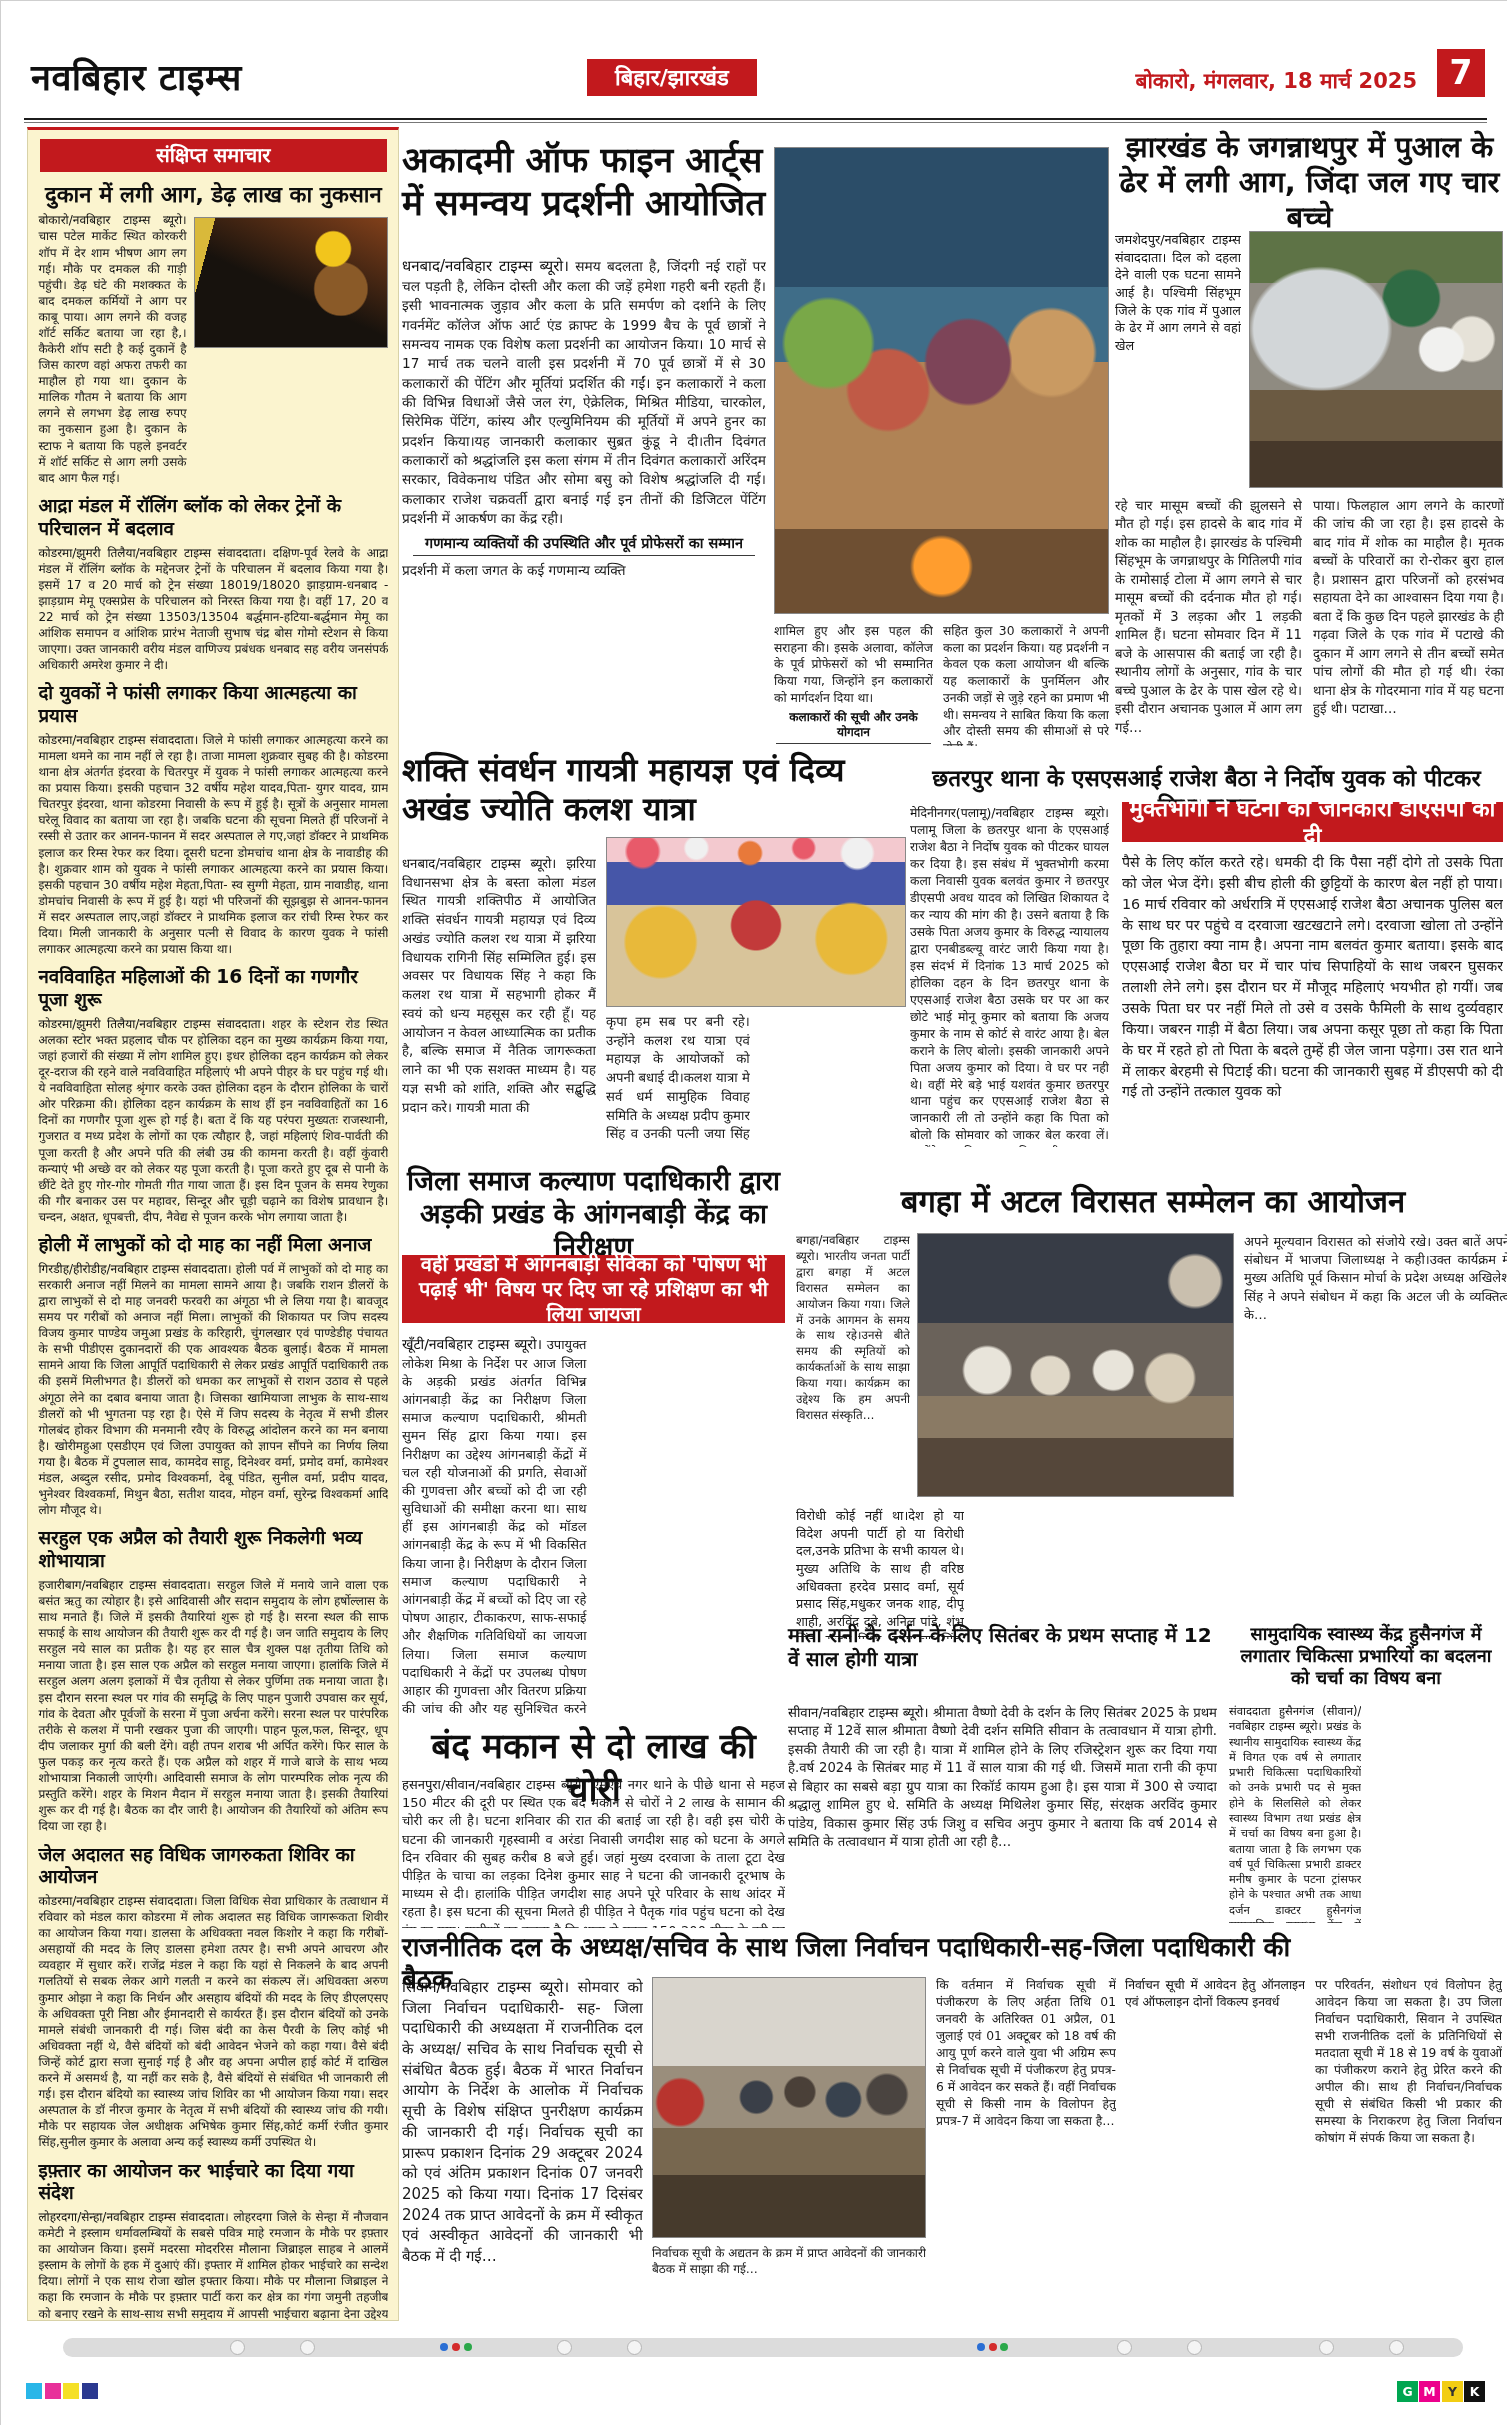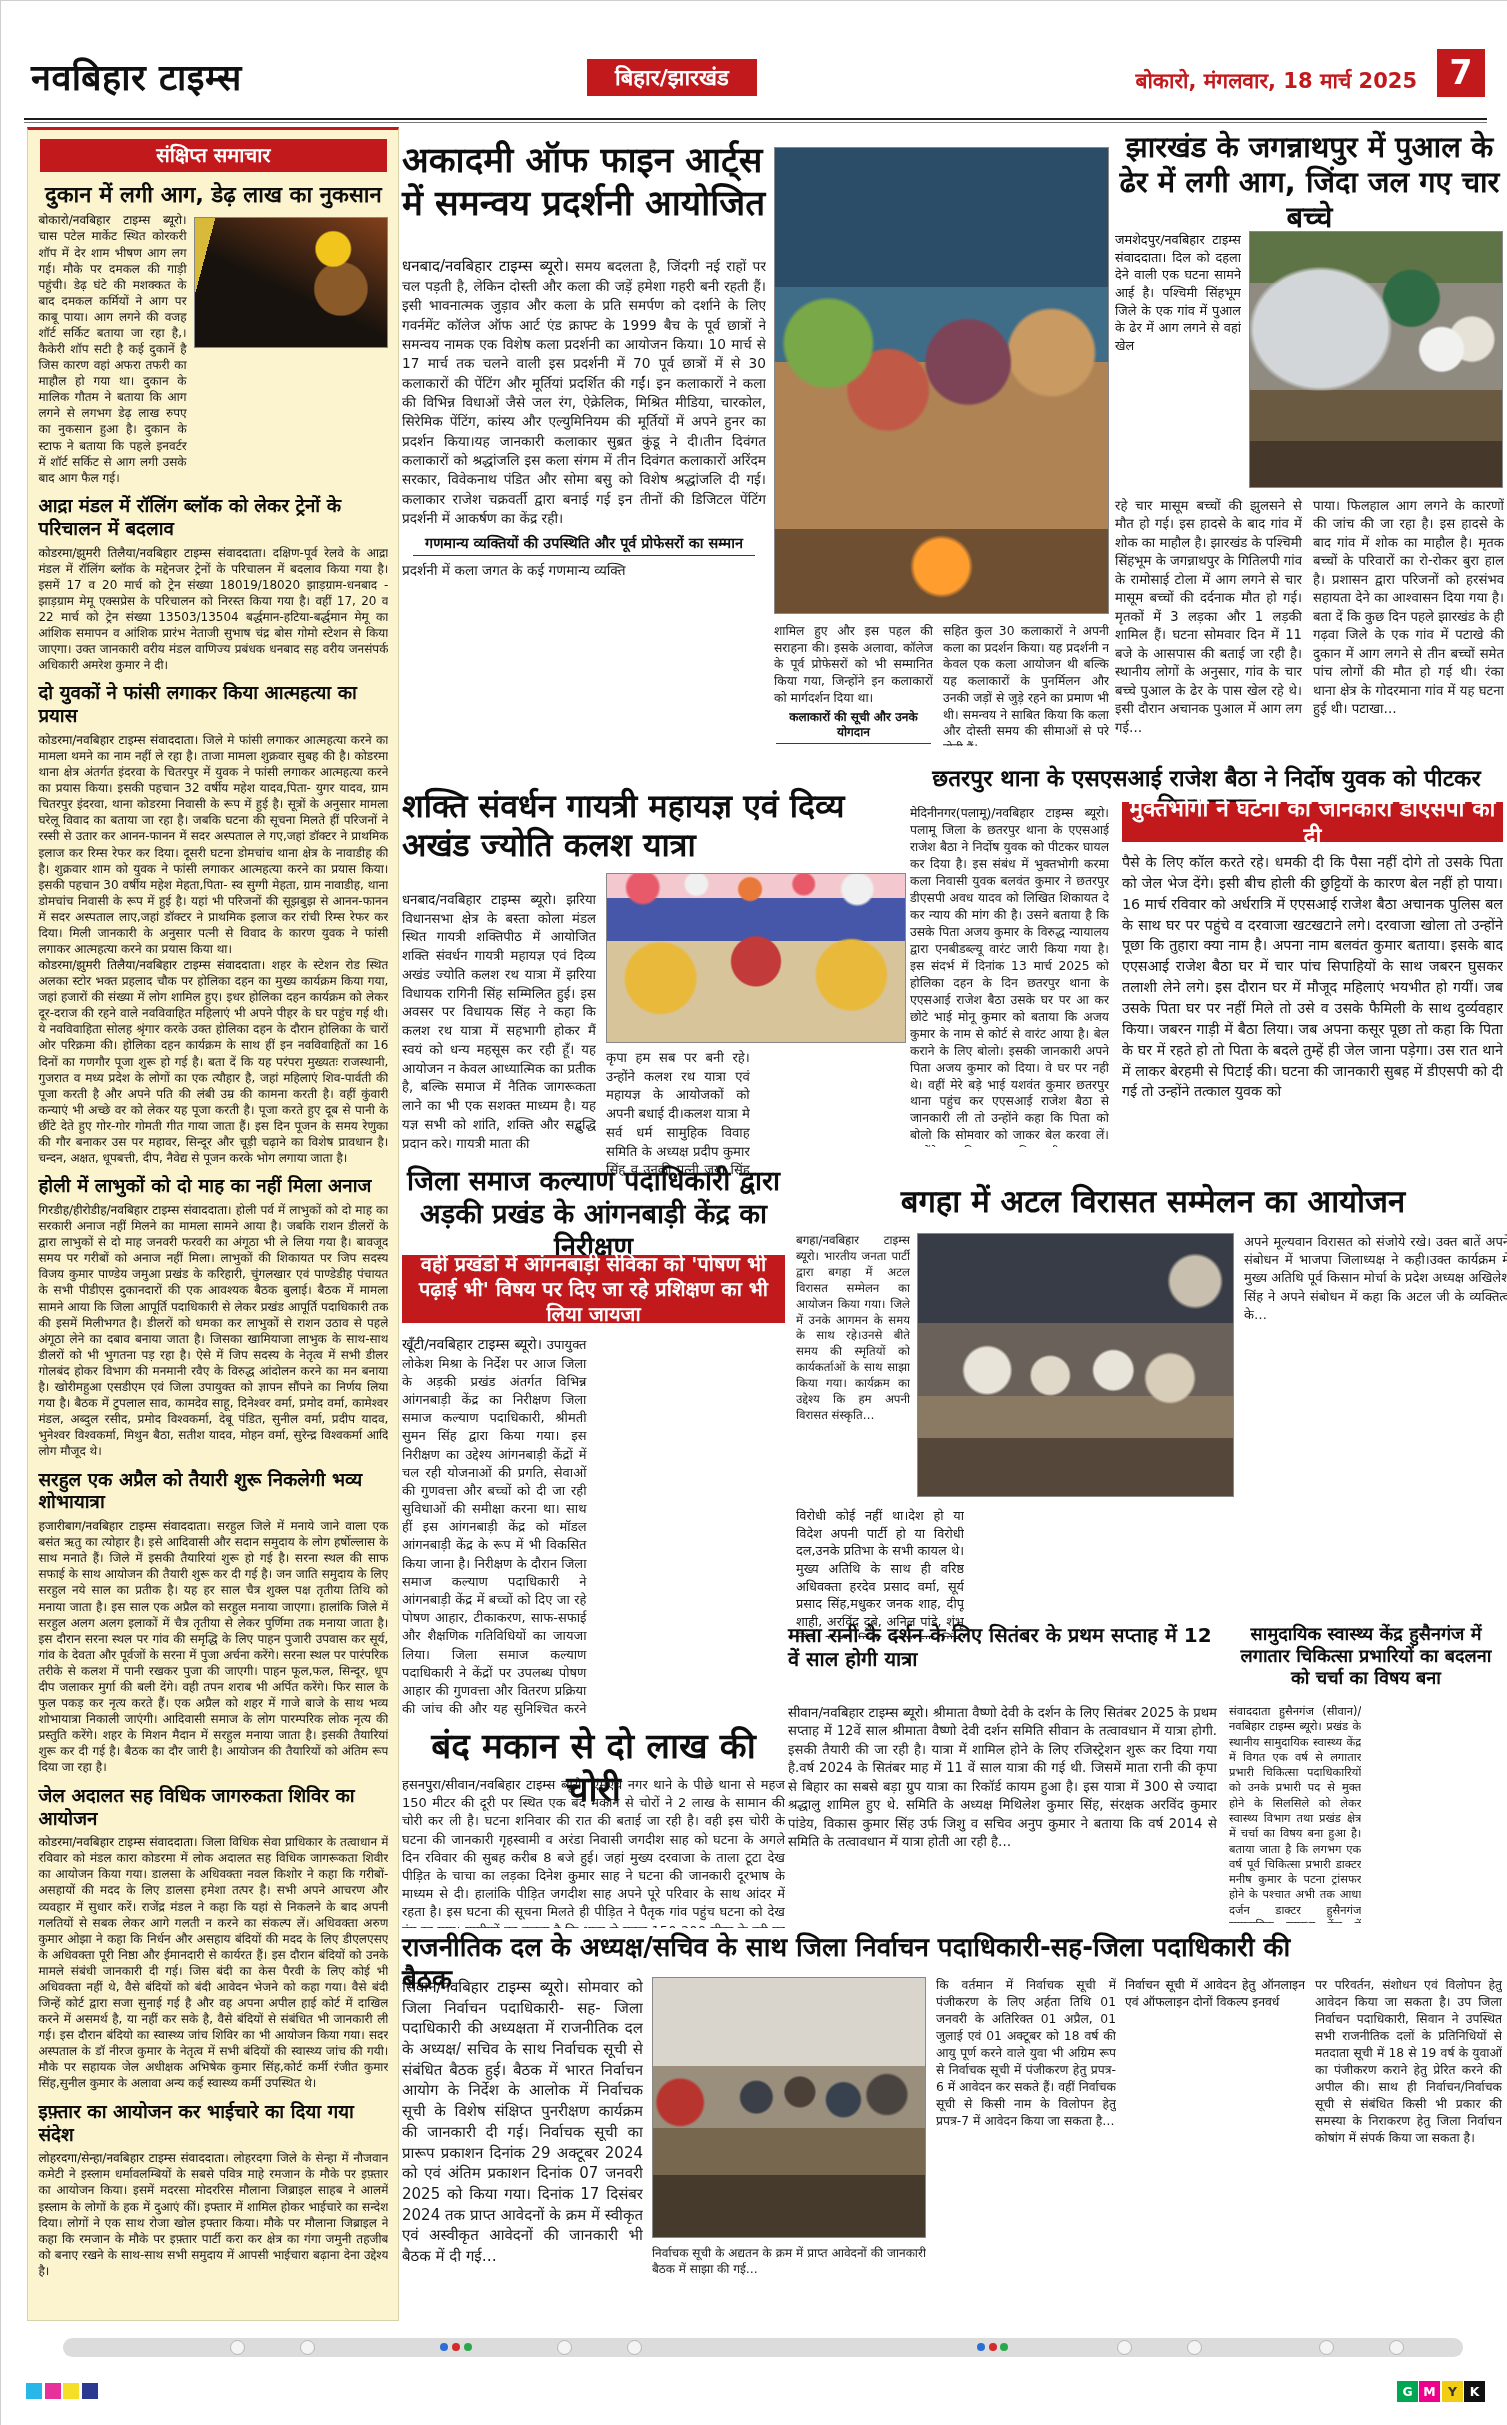--- a/index.html
+++ b/index.html
@@ -109,20 +109,21 @@
       <div class="bh">आद्रा मंडल में रॉलिंग ब्लॉक को लेकर ट्रेनों के परिचालन में बदलाव</div>
       <p class="jtext"><span class="dl">कोडरमा/झुमरी तिलैया/नवबिहार टाइम्स संवाददाता।</span> <span>दक्षिण-पूर्व रेलवे के आद्रा मंडल में रॉलिंग ब्लॉक के मद्देनजर ट्रेनों के परिचालन में बदलाव किया गया है। इसमें 17 व 20 मार्च को ट्रेन संख्या 18019/18020 झाड़ग्राम-धनबाद - झाड़ग्राम मेमू एक्सप्रेस के परिचालन को निरस्त किया गया है। वहीं 17, 20 व 22 मार्च को ट्रेन संख्या 13503/13504 बर्द्धमान-हटिया-बर्द्धमान मेमू का आंशिक समापन व आंशिक प्रारंभ नेताजी सुभाष चंद्र बोस गोमो स्टेशन से किया जाएगा। उक्त जानकारी वरीय मंडल वाणिज्य प्रबंधक धनबाद सह वरीय जनसंपर्क अधिकारी अमरेश कुमार ने दी।</span></p>
     </div>
 
     <div>
       <div class="bh">दो युवकों ने फांसी लगाकर किया आत्महत्या का प्रयास</div>
       <p class="jtext"><span class="dl">कोडरमा/नवबिहार टाइम्स संवाददाता।</span> <span>जिले मे फांसी लगाकर आत्महत्या करने का मामला थमने का नाम नहीं ले रहा है। ताजा मामला शुक्रवार सुबह की है। कोडरमा थाना क्षेत्र अंतर्गत इंदरवा के चितरपुर में युवक ने फांसी लगाकर आत्महत्या करने का प्रयास किया। इसकी पहचान 32 वर्षीय महेश यादव,पिता- युगर यादव, ग्राम चितरपुर इंदरवा, थाना कोडरमा निवासी के रूप में हुई है। सूत्रों के अनुसार मामला घरेलू विवाद का बताया जा रहा है। जबकि घटना की सूचना मिलते हीं परिजनों ने रस्सी से उतार कर आनन-फानन में सदर अस्पताल ले गए,जहां डॉक्टर ने प्राथमिक इलाज कर रिम्स रेफर कर दिया। दूसरी घटना डोमचांच थाना क्षेत्र के नावाडीह की है। शुक्रवार शाम को युवक ने फांसी लगाकर आत्महत्या करने का प्रयास किया। इसकी पहचान 30 वर्षीय महेश मेहता,पिता- स्व सुग्गी मेहता, ग्राम नावाडीह, थाना डोमचांच निवासी के रूप में हुई है। यहां भी परिजनों की सूझबुझ से आनन-फानन में सदर अस्पताल लाए,जहां डॉक्टर ने प्राथमिक इलाज कर रांची रिम्स रेफर कर दिया। मिली जानकारी के अनुसार पत्नी से विवाद के कारण युवक ने फांसी लगाकर आत्महत्या करने का प्रयास किया था।</span></p>
     </div>
 
     <div>
+      <div class="bh">नवविवाहित महिलाओं की 16 दिनों का गणगौर पूजा शुरू</div>
       <p class="jtext"><span class="dl">कोडरमा/झुमरी तिलैया/नवबिहार टाइम्स संवाददाता।</span> <span>शहर के स्टेशन रोड स्थित अलका स्टोर भक्त प्रहलाद चौक पर होलिका दहन का मुख्य कार्यक्रम किया गया, जहां हजारों की संख्या में लोग शामिल हुए। इधर होलिका दहन कार्यक्रम को लेकर दूर-दराज की रहने वाले नवविवाहित महिलाएं भी अपने पीहर के घर पहुंच गई थी। ये नवविवाहिता सोलह श्रृंगार करके उक्त होलिका दहन के दौरान होलिका के चारों ओर परिक्रमा की। होलिका दहन कार्यक्रम के साथ हीं इन नवविवाहितों का 16 दिनों का गणगौर पूजा शुरू हो गई है। बता दें कि यह परंपरा मुख्यतः राजस्थानी, गुजरात व मध्य प्रदेश के लोगों का एक त्यौहार है, जहां महिलाएं शिव-पार्वती की पूजा करती है और अपने पति की लंबी उम्र की कामना करती है। वहीं कुंवारी कन्याएं भी अच्छे वर को लेकर यह पूजा करती है। पूजा करते हुए दूब से पानी के छींटे देते हुए गोर-गोर गोमती गीत गाया जाता हैं। इस दिन पूजन के समय रेणुका की गौर बनाकर उस पर महावर, सिन्दूर और चूड़ी चढ़ाने का विशेष प्रावधान है। चन्दन, अक्षत, धूपबत्ती, दीप, नैवेद्य से पूजन करके भोग लगाया जाता है।</span></p>
     </div>
 
     <div>
       <div class="bh">होली में लाभुकों को दो माह का नहीं मिला अनाज</div>
       <p class="jtext"><span class="dl">गिरडीह/हीरोडीह/नवबिहार टाइम्स संवाददाता।</span> <span>होली पर्व में लाभुकों को दो माह का सरकारी अनाज नहीं मिलने का मामला सामने आया है। जबकि राशन डीलरों के द्वारा लाभुकों से दो माह जनवरी फरवरी का अंगूठा भी ले लिया गया है। बावजूद समय पर गरीबों को अनाज नहीं मिला। लाभुकों की शिकायत पर जिप सदस्य विजय कुमार पाण्डेय जमुआ प्रखंड के करिहारी, चुंगलखार एवं पाण्डेडीह पंचायत के सभी पीडीएस दुकानदारों की एक आवश्यक बैठक बुलाई। बैठक में मामला सामने आया कि जिला आपूर्ति पदाधिकारी से लेकर प्रखंड आपूर्ति पदाधिकारी तक की इसमें मिलीभगत है। डीलरों को धमका कर लाभुकों से राशन उठाव से पहले अंगूठा लेने का दबाव बनाया जाता है। जिसका खामियाजा लाभुक के साथ-साथ डीलरों को भी भुगतना पड़ रहा है। ऐसे में जिप सदस्य के नेतृत्व में सभी डीलर गोलबंद होकर विभाग की मनमानी रवैए के विरुद्ध आंदोलन करने का मन बनाया है। खोरीमहुआ एसडीएम एवं जिला उपायुक्त को ज्ञापन सौंपने का निर्णय लिया गया है। बैठक में टुपलाल साव, कामदेव साहू, दिनेश्वर वर्मा, प्रमोद वर्मा, कामेश्वर मंडल, अब्दुल रसीद, प्रमोद विश्वकर्मा, देबू पंडित, सुनील वर्मा, प्रदीप यादव, भुनेश्वर विश्वकर्मा, मिथुन बैठा, सतीश यादव, मोहन वर्मा, सुरेन्द्र विश्वकर्मा आदि लोग मौजूद थे।</span></p>
     </div>
 
     <div>
       <div class="bh">सरहुल एक अप्रैल को तैयारी शुरू निकलेगी भव्य शोभायात्रा</div>
@@ -165,21 +166,21 @@
       <p class="jtext"><span class="dl">जमशेदपुर/नवबिहार टाइम्स संवाददाता।</span> <span>दिल को दहला देने वाली एक घटना सामने आई है। पश्चिमी सिंहभूम जिले के एक गांव में पुआल के ढेर में आग लगने से वहां खेल</span></p>
     </div>
     <div class="abs jtext" style="left:0;top:372px;width:187px;height:247px;font-size:13.2px;line-height:1.4;">
       <p class="jtext">रहे चार मासूम बच्चों की झुलसने से मौत हो गई। इस हादसे के बाद गांव में शोक का माहौल है। झारखंड के पश्चिमी सिंहभूम के जगन्नाथपुर के गितिलपी गांव के रामोसाई टोला में आग लगने से चार मासूम बच्चों की दर्दनाक मौत हो गई। मृतकों में 3 लड़का और 1 लड़की शामिल हैं। घटना सोमवार दिन में 11 बजे के आसपास की बताई जा रही है। स्थानीय लोगों के अनुसार, गांव के चार बच्चे पुआल के ढेर के पास खेल रहे थे। इसी दौरान अचानक पुआल में आग लग गई…</p>
     </div>
     <div class="abs jtext" style="left:198px;top:372px;width:191px;height:247px;font-size:13.2px;line-height:1.4;">
       <p class="jtext">पाया। फिलहाल आग लगने के कारणों की जांच की जा रहा है। इस हादसे के बाद गांव में शोक का माहौल है। मृतक बच्चों के परिवारों का रो-रोकर बुरा हाल है। प्रशासन द्वारा परिजनों को हरसंभव सहायता देने का आश्वासन दिया गया है। बता दें कि कुछ दिन पहले झारखंड के ही गढ़वा जिले के एक गांव में पटाखे की दुकान में आग लगने से तीन बच्चों समेत पांच लोगों की मौत हो गई थी। रंका थाना क्षेत्र के गोदरमाना गांव में यह घटना हुई थी। पटाखा…</p>
     </div>
   </section>
 
-  <section class="abs" style="left:401px;top:780px;width:504px;height:405px;">
+  <section class="abs" style="left:401px;top:744px;width:504px;height:405px;">
     <div class="abs hl" style="left:0;top:6.2px;width:504px;font-size:32px;">शक्ति संवर्धन गायत्री महायज्ञ एवं दिव्य अखंड ज्योति कलश यात्रा</div>
     <div class="abs jtext" style="left:0;top:110px;width:194px;height:289px;font-size:13.2px;line-height:1.42;">
       <p class="jtext"><span class="dl">धनबाद/नवबिहार टाइम्स ब्यूरो।</span> <span>झरिया विधानसभा क्षेत्र के बस्ता कोला मंडल स्थित गायत्री शक्तिपीठ में आयोजित शक्ति संवर्धन गायत्री महायज्ञ एवं दिव्य अखंड ज्योति कलश रथ यात्रा में झरिया विधायक रागिनी सिंह सम्मिलित हुई। इस अवसर पर विधायक सिंह ने कहा कि कलश रथ यात्रा में सहभागी होकर मैं स्वयं को धन्य महसूस कर रही हूँ। यह आयोजन न केवल आध्यात्मिक का प्रतीक है, बल्कि समाज में नैतिक जागरूकता लाने का भी एक सशक्त माध्यम है। यह यज्ञ सभी को शांति, शक्ति और सद्बुद्धि प्रदान करे। गायत्री माता की</span></p>
     </div>
     <div class="abs photo ph-gaya" style="left:204px;top:92px;width:300px;height:170px;"></div>
     <div class="abs jtext" style="left:204px;top:268px;width:300px;height:132px;font-size:13.2px;line-height:1.42;column-count:2;column-gap:12.4px;">
       <p class="jtext">कृपा हम सब पर बनी रहे। उन्होंने कलश रथ यात्रा एवं महायज्ञ के आयोजकों को अपनी बधाई दी।कलश यात्रा मे सर्व धर्म सामुहिक विवाह समिति के अध्यक्ष प्रदीप कुमार सिंह व उनकी पत्नी जया सिंह समेत सैकड़ों भक्तजन सम्मिलित हुए…</p>
     </div>
   </section>
 

